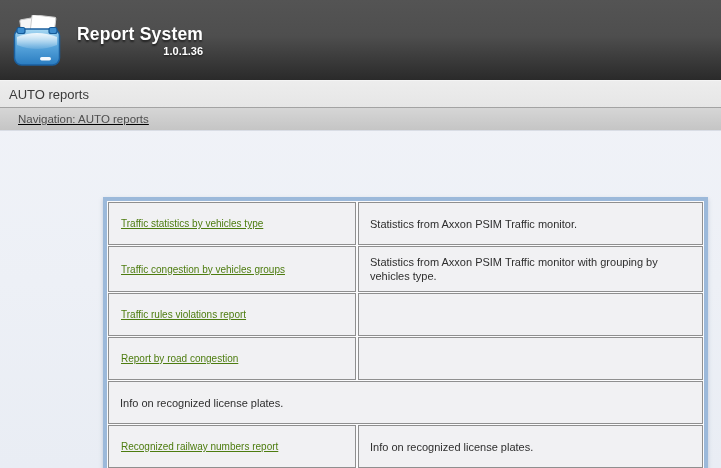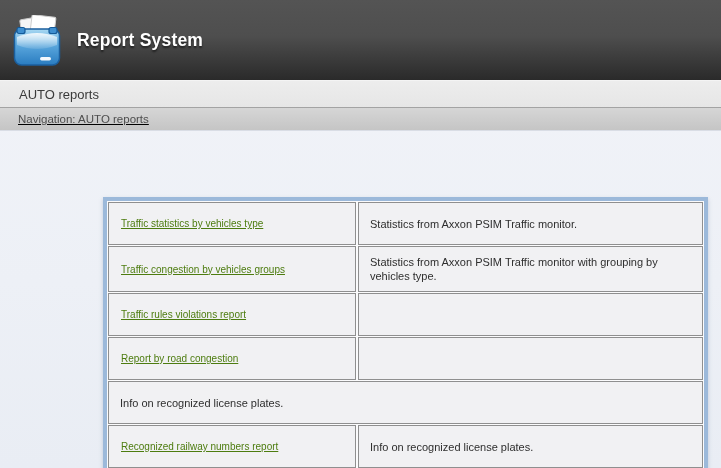--- a/index.html
+++ b/index.html
@@ -37,21 +37,21 @@
   }
 
   
   .section-bar {
     height: 28px;
     background: linear-gradient(180deg, #ededed 0%, #e6e6e6 100%);
     border-top: 1px solid #f4f4f4;
     border-bottom: 1px solid #a3a3a3;
     display: flex;
     align-items: center;
-    padding-left: 19px;
+    padding-left: 9px;
   }
   .section-bar-label { color: #3a3a3a; font-size: 13px; }
 
   
   .nav-bar {
     height: 23px;
     background: linear-gradient(180deg, #d6d6d6 0%, #c5c5c5 100%);
     border-bottom: 1px solid #d9dde5;
     display: flex;
     align-items: center;
@@ -131,20 +131,21 @@
 
     <rect x="4" y="12.5" width="8" height="6" rx="2" fill="#3e8fd0" stroke="#155a99" stroke-width="1.2"></rect>
     <rect x="36" y="12.5" width="8" height="6" rx="2" fill="#3e8fd0" stroke="#155a99" stroke-width="1.2"></rect>
 
     <path d="M 4 22 Q 24 14 44 22 L 44 30 Q 24 38 4 30 Z" fill="url(#glossGrad)"></path>
 
     <rect x="27" y="42" width="11" height="3.5" rx="1.7" fill="#ffffff" opacity="0.95"></rect>
   </svg>
   <div class="title-block">
     <div class="app-title">Report System</div>
+    <div class="app-version">1.0.1.36</div>
   </div>
 </div>
 
 <div class="section-bar">
   <span class="section-bar-label">AUTO reports</span>
 </div>
 
 <div class="nav-bar">
   <span class="nav-bar-label">Navigation: AUTO reports</span>
 </div>

